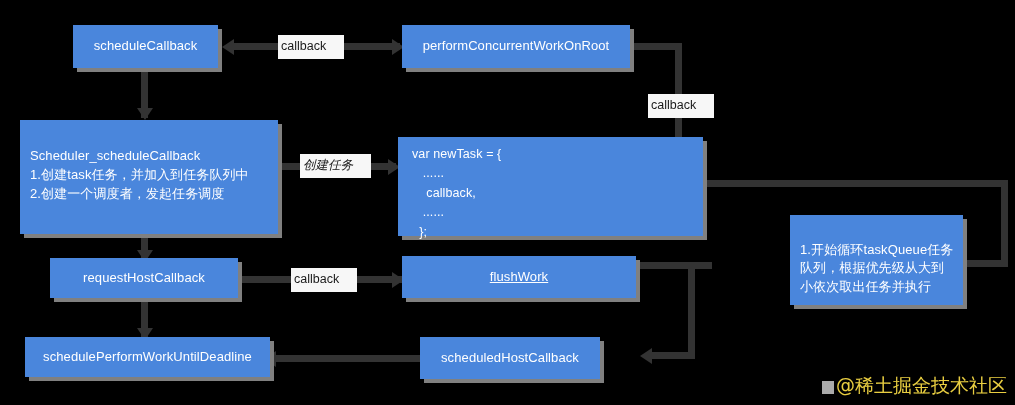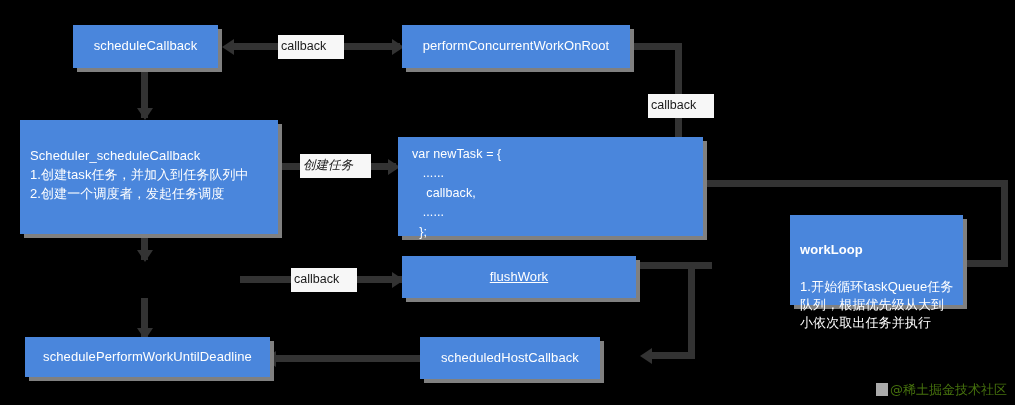--- a/index.html
+++ b/index.html
@@ -88,22 +88,22 @@
     padding: 5px 18px 6px 3px;
     z-index: 6;
     white-space: nowrap;
   }
 
   
   .watermark {
     position: absolute;
     right: 8px;
     bottom: 6px;
-    color: #4d7c0f;
-    font-size: 13px;
+    color: #fde047;
+    font-size: 19px;
     opacity: .92;
     z-index: 8;
     white-space: nowrap;
     font-family: "DejaVu Sans", "Liberation Sans", sans-serif;
   }
   .watermark .wm-mark {
     display: inline-block;
     width: 12px;
     height: 13px;
     background: #b9b9b9;
@@ -181,24 +181,26 @@
     <span>2.创建一个调度者，发起任务调度</span>
   </div>
 
   <div class="node code" style="left:398px; top:117px; width:305px; height:99px;margin-top:20px;"><span>var newTask = {
    ......
     callback,
    ......
   };</span></div>
 
   <div class="node left" style="left:790px; top:215px; width:173px; height:90px; line-height:1.4;">
-    <span class="title-bold">workLoop</span>
     <span>1.开始循环taskQueue任务队列，根据优先级从大到小依次取出任务并执行</span>
   </div>
 
+  <div class="node center" style="left:50px; top:258px; width:188px; height:40px;">
+    <span>requestHostCallback</span>
+  </div>
 
   <div class="node center" style="left:402px; top:256px; width:234px; height:42px;text-decoration:underline;">
     <span>flushWork</span>
   </div>
 
   <div class="node center" style="left:25px; top:337px; width:245px; height:40px;">
     <span>schedulePerformWorkUntilDeadline</span>
   </div>
 
   <div class="node center" style="left:420px; top:337px; width:180px; height:42px;">

